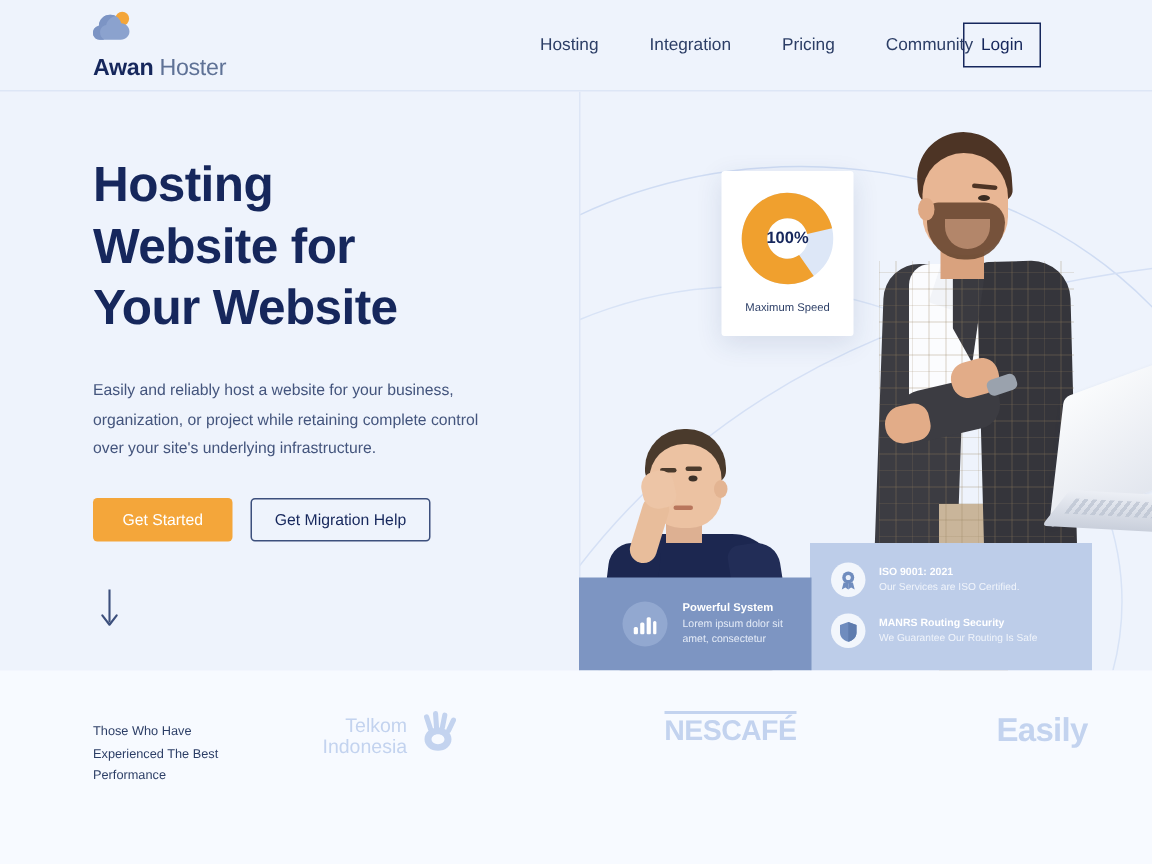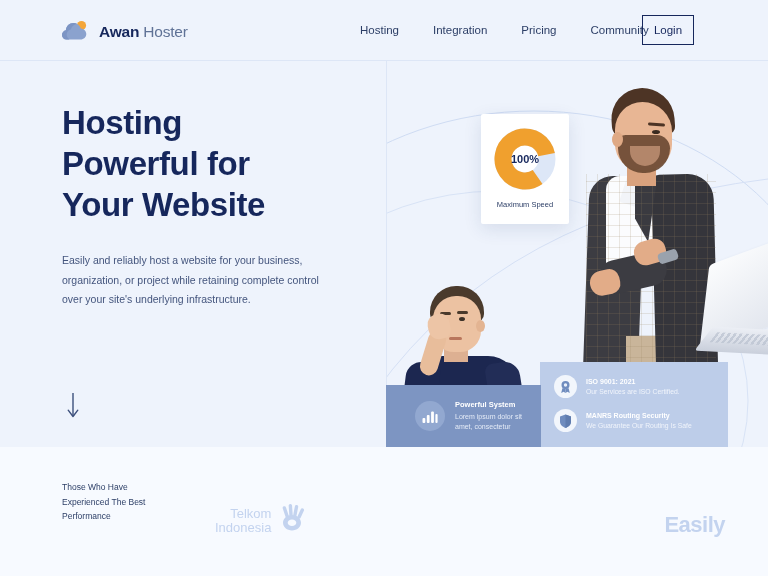--- a/index.html
+++ b/index.html
@@ -35,22 +35,23 @@
     border-bottom: 1px solid #dde6f6;
     display: flex;
     align-items: center;
     z-index: 40;
   }
 
   .brand {
     position: absolute;
     left: 62px;
     display: flex;
-    align-items: flex-end;
+    align-items: flex-start;
     gap: 9px;
+    flex-direction: column;
   }
 
   .logo-mark {
     position: relative;
     width: 28px; height: 22px;
   }
 
   .brand-text {
     font-size: 15.5px;
     letter-spacing: -0.2px;
@@ -475,21 +476,21 @@
     color: #2c3e66;
     width: 120px;
   }
   .band-caption span { display: block; }
 
   .logo-row {
     position: absolute;
     left: 215px; top: 27px;
     width: 510px; height: 64px;
     display: flex;
-    align-items: flex-end;
+    align-items: flex-start;
     justify-content: space-between;
   }
   .client-logo {
     display: flex; align-items: center; justify-content: center;
     color: #c3d3ef;
   }
   .telkom {
     display: flex; align-items: center; gap: 4px;
   }
   .telkom-text {
@@ -537,26 +538,30 @@
       <div class="nav-item">Pricing</div>
       <div class="nav-item">Community</div>
     </div>
 
     <button class="login-btn">Login</button>
   </div>
 
   <div class="hero-left">
     <div class="headline">
       <span>Hosting</span>
-      <span>Powerful for</span>
+      <span>Website for</span>
       <span>Your Website</span>
     </div>
 
     <div class="sub">Easily and reliably host a website for your business, organization, or project while retaining complete control over your site's underlying infrastructure.</div>
 
+    <div class="cta-row">
+      <button class="btn-primary">Get Started</button>
+      <button class="btn-secondary">Get Migration Help</button>
+    </div>
 
     <div class="scroll-arrow">
       <svg width="18" height="28" viewBox="0 0 18 28">
         <line x1="9" y1="1" x2="9" y2="23" stroke="#3c4f7c" stroke-width="1.4"></line>
         <path d="M4.2 18.2 9 24.5l4.8-6.3" fill="none" stroke="#3c4f7c" stroke-width="1.4" stroke-linecap="round" stroke-linejoin="round"></path>
       </svg>
     </div>
   </div>
 
   <div class="hero-divider"></div>
@@ -696,20 +701,24 @@
             <rect x="14" y="0" width="3.4" height="13" rx="1.7" transform="rotate(-4 15.7 6.5)"></rect>
             <rect x="19" y="1" width="3.4" height="12" rx="1.7" transform="rotate(11 20.7 7)"></rect>
             <rect x="24" y="4" width="3.4" height="11" rx="1.7" transform="rotate(25 25.7 9.5)"></rect>
             <rect x="9" y="2" width="3.4" height="12" rx="1.7" transform="rotate(-18 10.7 8)"></rect>
             <path d="M17 11c5 0 9 3.4 9 7.8S22 26.5 17 26.5 8 23.2 8 18.8 12 11 17 11zm0 4.5c-2.4 0-4.3 1.5-4.3 3.3s1.9 3.3 4.3 3.3 4.3-1.5 4.3-3.3-1.9-3.3-4.3-3.3z"></path>
           </g>
         </svg>
       </div>
 
 
+      <div class="client-logo nescafe">
+        <div class="nescafe-bar"></div>
+        <span>NESCAFÉ</span>
+      </div>
 
       <div class="client-logo lenovo">
         <span>Easily</span>
       </div>
     </div>
   </div>
 
 </div>
 
 </body></html>

